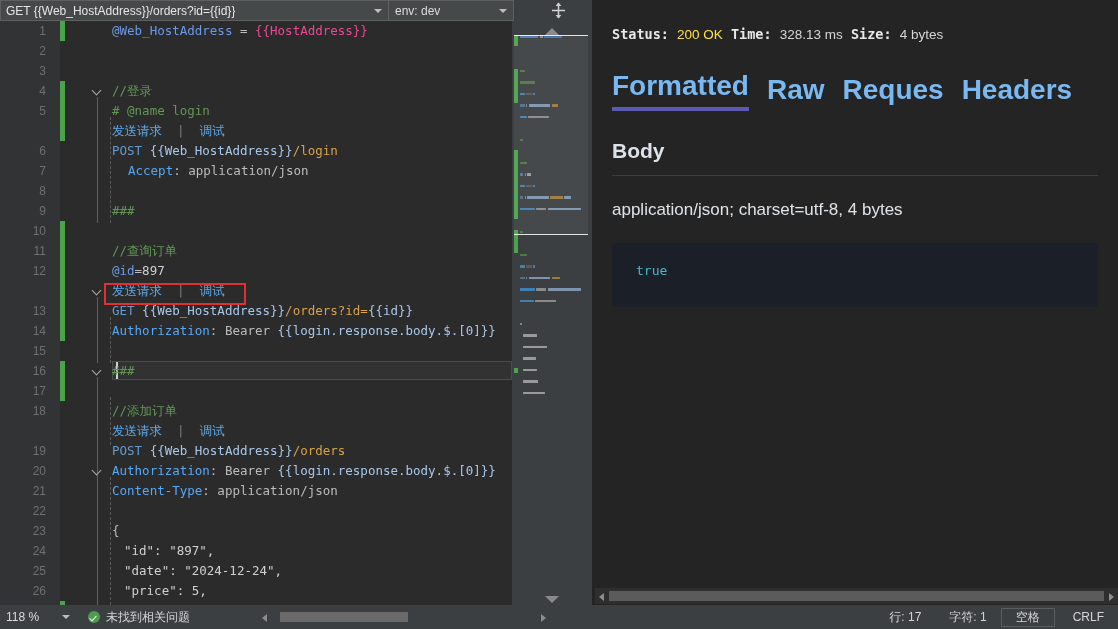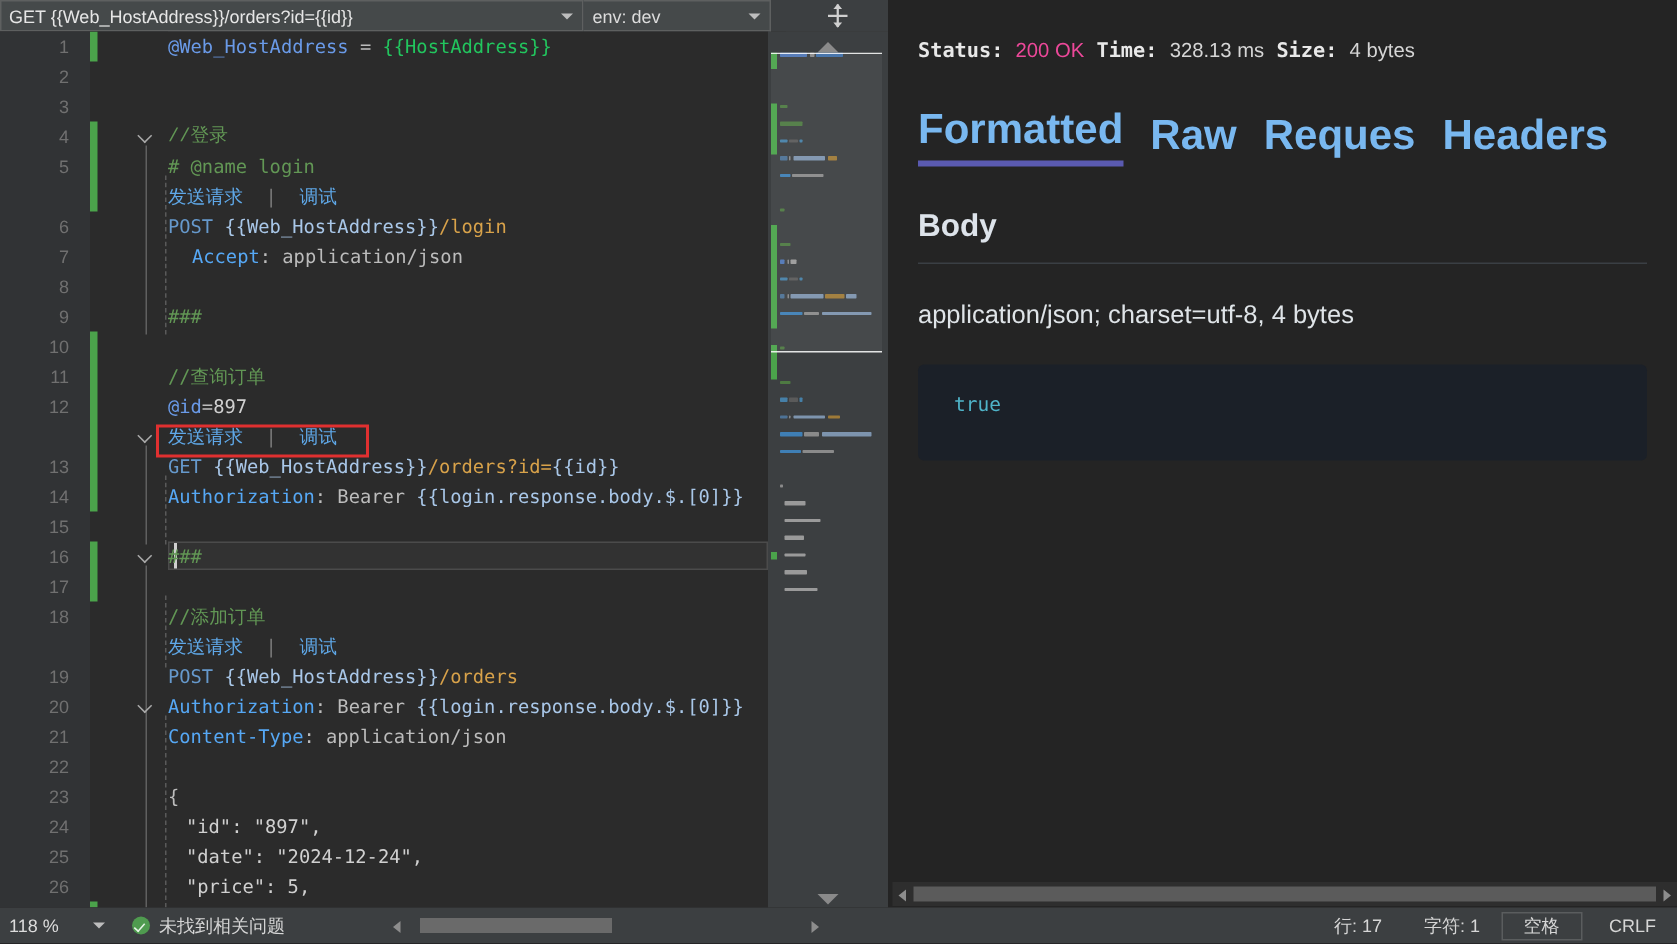--- a/index.html
+++ b/index.html
@@ -75,21 +75,21 @@
     position: absolute; left: 91px; width: 13px; height: 13px; cursor: pointer;
   }
   .chev::after {
     content: ""; position: absolute; left: 2px; top: 3px;
     width: 6px; height: 6px; border-right: 1.6px solid #a9a9a9;
     border-bottom: 1.6px solid #a9a9a9; transform: rotate(45deg);
   }
 
   
   .c-comment { color: #629755; }
-  .c-var     { color: #22c55e; }
+  .c-var     { color: #ec4899; }
   .c-varname { color: #6a9ae8; }
   .c-method  { color: #6699cc; }
   .c-hdr     { color: #56a8f5; }
   .c-plain   { color: #bcbcbc; }
   .c-path    { color: #d8a24a; }
   .c-tmpl    { color: #a9c7e8; }
   .c-str     { color: #d0d0d0; }
   .c-num     { color: #d0d0d0; }
   .c-hash    { color: #629755; }
   .c-link    { color: #5fa8e8; cursor: pointer; }
@@ -145,21 +145,21 @@
   .respanel {
     position: absolute; left: 592px; top: 0; width: 526px; height: 629px;
     background: #242424;
   }
   .status-line {
     position: absolute; left: 20px; top: 26px;
     font-family: "DejaVu Sans Mono", monospace; font-size: 13.5px; color: #d6d6d6;
     white-space: nowrap;
   }
   .status-line .lbl { font-weight: bold; color: #e8e8e8; }
-  .status-line .ok { color: #ec4899; font-family: "Liberation Sans", sans-serif; }
+  .status-line .ok { color: #fde047; font-family: "Liberation Sans", sans-serif; }
   .status-line .v  { color: #d6d6d6; font-family: "Liberation Sans", sans-serif; }
   .tabs {
     position: absolute; left: 20px; top: 70px; display: flex;
     align-items: flex-end; gap: 18px; white-space: nowrap;
   }
   .tab {
     font-size: 28px; font-weight: bold; color: #79b8f0; cursor: pointer;
     font-family: "Liberation Sans", sans-serif; padding-bottom: 5px;
   }
   .tab.active { border-bottom: 4px solid #5a5ab0; }
@@ -283,21 +283,21 @@
     <div class="fold-dash" style="top:296px;height:46px;"></div>
     <div class="fold-dash" style="top:376px;height:48px;"></div>
 
     <div class="curline" style="top:340px;"></div>
     <div class="caret" style="left:116px; top:341px;"></div>
 
     <div class="code-area" id="code-area">
         <div class="ln" style="top: 0px;"><span class="lnum">1</span><span class="ctext" style="left: 112px;"><span class="c-varname">@Web_HostAddress</span><span class="c-plain"> = </span><span class="c-var">{{HostAddress}}</span></span></div>
         <div class="ln" style="top: 20px;"><span class="lnum">2</span><span class="ctext" style="left: 112px;"></span></div>
         <div class="ln" style="top: 40px;"><span class="lnum">3</span><span class="ctext" style="left: 112px;"></span></div>
-        <div class="ln" style="top: 60px;"><span class="lnum">4</span><span class="ctext" style="left: 112px; font-family: Liberation Mono, monospace;"><span class="c-comment">//登录</span></span></div>
+        <div class="ln" style="top: 60px;"><span class="lnum">4</span><span class="ctext" style="left: 112px;"><span class="c-comment">//登录</span></span></div>
         <div class="ln" style="top: 80px;"><span class="lnum">5</span><span class="ctext" style="left: 112px;"><span class="c-hash"># @name login</span></span></div>
         <div class="ln" style="top: 100px;"><span class="lnum"></span><span class="ctext" style="left: 112px;"><span class="c-link">发送请求</span><span class="c-sep">  |  </span><span class="c-link">调试</span></span></div>
         <div class="ln" style="top: 120px;"><span class="lnum">6</span><span class="ctext" style="left: 112px;"><span class="c-method">POST</span><span class="c-plain"> </span><span class="c-tmpl">{{Web_HostAddress}}</span><span class="c-path">/login</span></span></div>
         <div class="ln" style="top: 140px;"><span class="lnum">7</span><span class="ctext" style="left: 112px; margin-left: 16px;"><span class="c-hdr">Accept</span><span class="c-plain">: application/json</span></span></div>
         <div class="ln" style="top: 160px;"><span class="lnum">8</span><span class="ctext" style="left: 112px;"></span></div>
         <div class="ln" style="top: 180px;"><span class="lnum">9</span><span class="ctext" style="left: 112px;"><span class="c-comment">###</span></span></div>
         <div class="ln" style="top: 200px;"><span class="lnum">10</span><span class="ctext" style="left: 112px;"></span></div>
         <div class="ln" style="top: 220px;"><span class="lnum">11</span><span class="ctext" style="left: 112px;"><span class="c-comment">//查询订单</span></span></div>
         <div class="ln" style="top: 240px;"><span class="lnum">12</span><span class="ctext" style="left: 112px;"><span class="c-varname">@id</span><span class="c-plain">=</span><span class="c-num">897</span></span></div>
         <div class="ln" style="top: 260px;"><span class="lnum"></span><span class="ctext" style="left: 112px;"><span class="c-link">发送请求</span><span class="c-sep">  |  </span><span class="c-link">调试</span></span></div>

